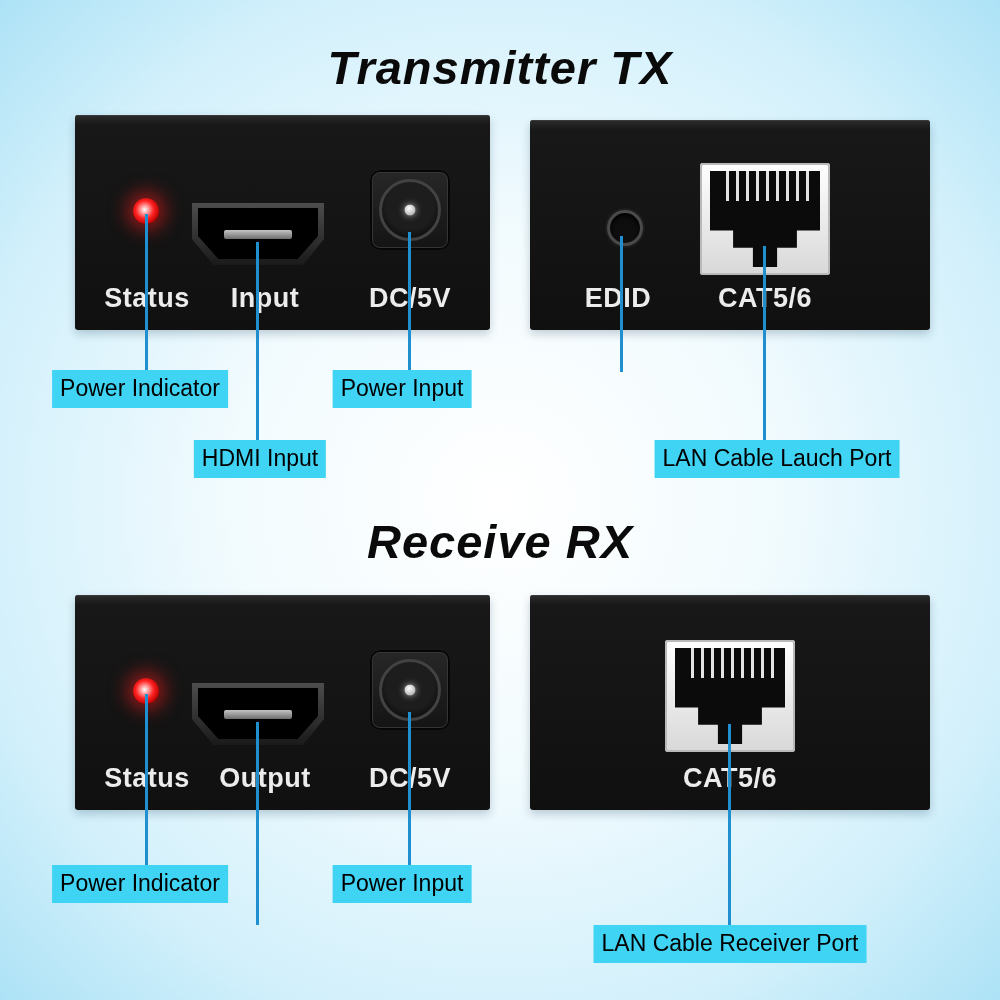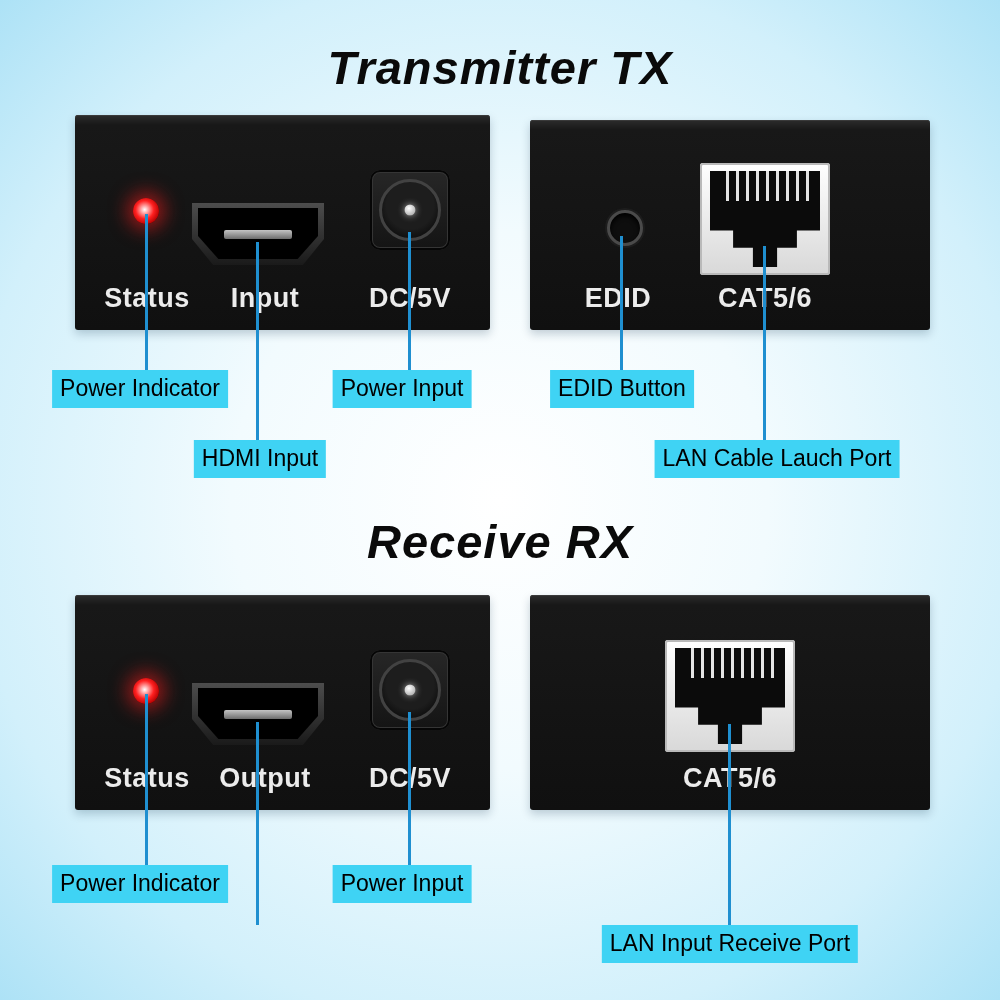--- a/index.html
+++ b/index.html
@@ -141,21 +141,20 @@
   <div class="plabel" style="left:765px; top:283px;">CAT5/6</div>
 
   <div class="cline l-tx-led"></div>
   <div class="cline l-tx-dc"></div>
   <div class="cline l-tx-hdmi"></div>
   <div class="cline l-tx-edid"></div>
   <div class="cline l-tx-lan"></div>
 
   <div class="callout" style="left:140px; top:370px;">Power Indicator</div>
   <div class="callout" style="left:402px; top:370px;">Power Input</div>
-  <div class="callout" style="left:622px; top:370px;">EDID Button</div>
   <div class="callout" style="left:777px; top:440px;">LAN Cable Lauch Port</div>
   <div class="callout" style="left:260px; top:440px;">HDMI Input</div>
 
   <div class="title title-rx">Receive RX</div>
 
   <div class="panel panel-rx-left"></div>
   <div class="led" style="left:133px; top:678px;"></div>
   <div class="hdmi" style="left:192px; top:683px;">
     <div class="shell"></div>
     <div class="cavity"></div>
@@ -176,15 +175,15 @@
   </div>
   <div class="plabel" style="left:730px; top:763px;">CAT5/6</div>
 
   <div class="cline l-rx-led"></div>
   <div class="cline l-rx-dc"></div>
   <div class="cline l-rx-hdmi"></div>
   <div class="cline l-rx-lan"></div>
 
   <div class="callout" style="left:140px; top:865px;">Power Indicator</div>
   <div class="callout" style="left:402px; top:865px;">Power Input</div>
-  <div class="callout" style="left:730px; top:925px;">LAN Input Receive Port</div>
+  <div class="callout" style="left:730px; top:925px;">LAN Cable Receiver Port</div>
 
 </div>
 
 </body></html>

